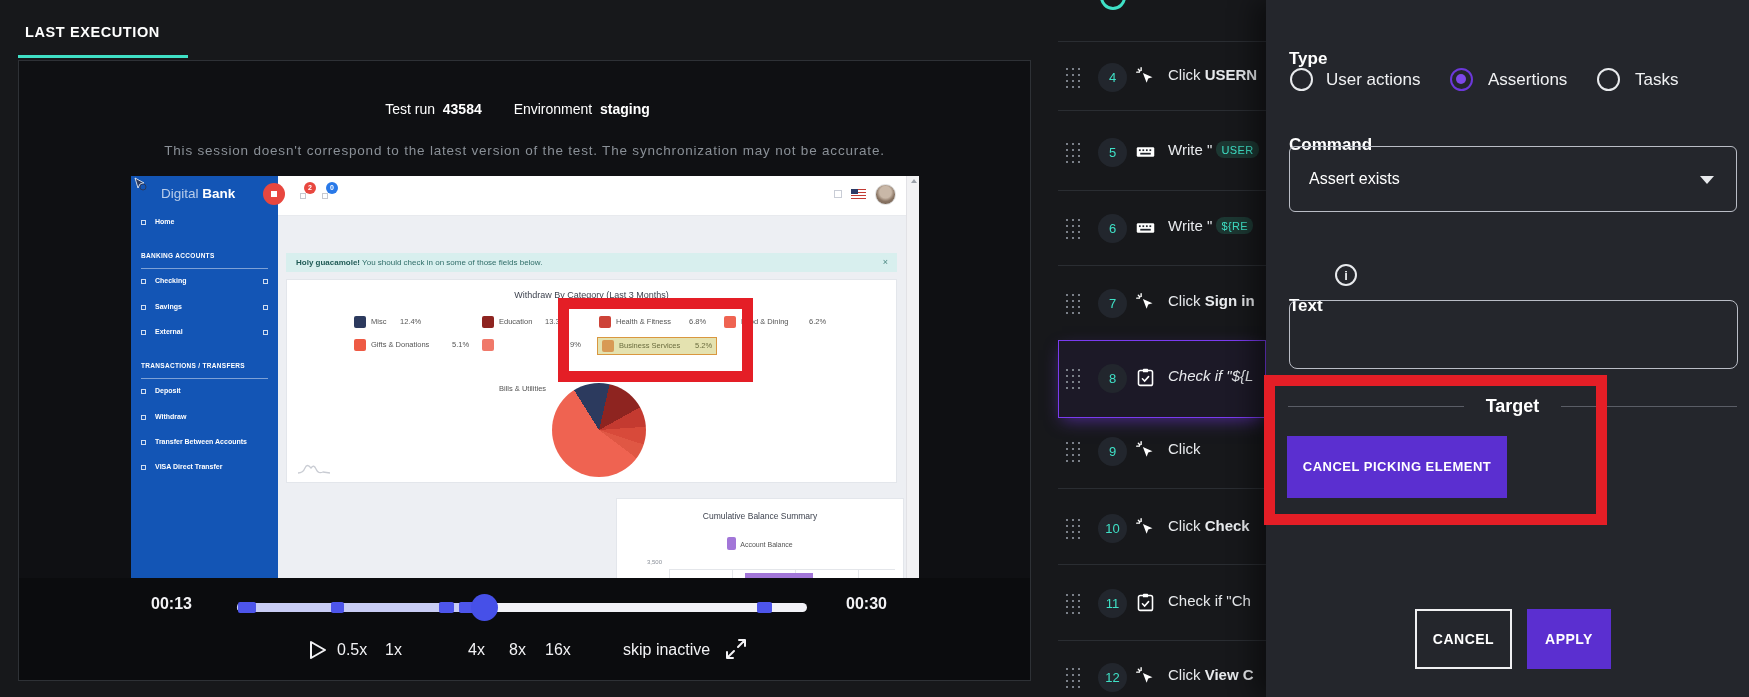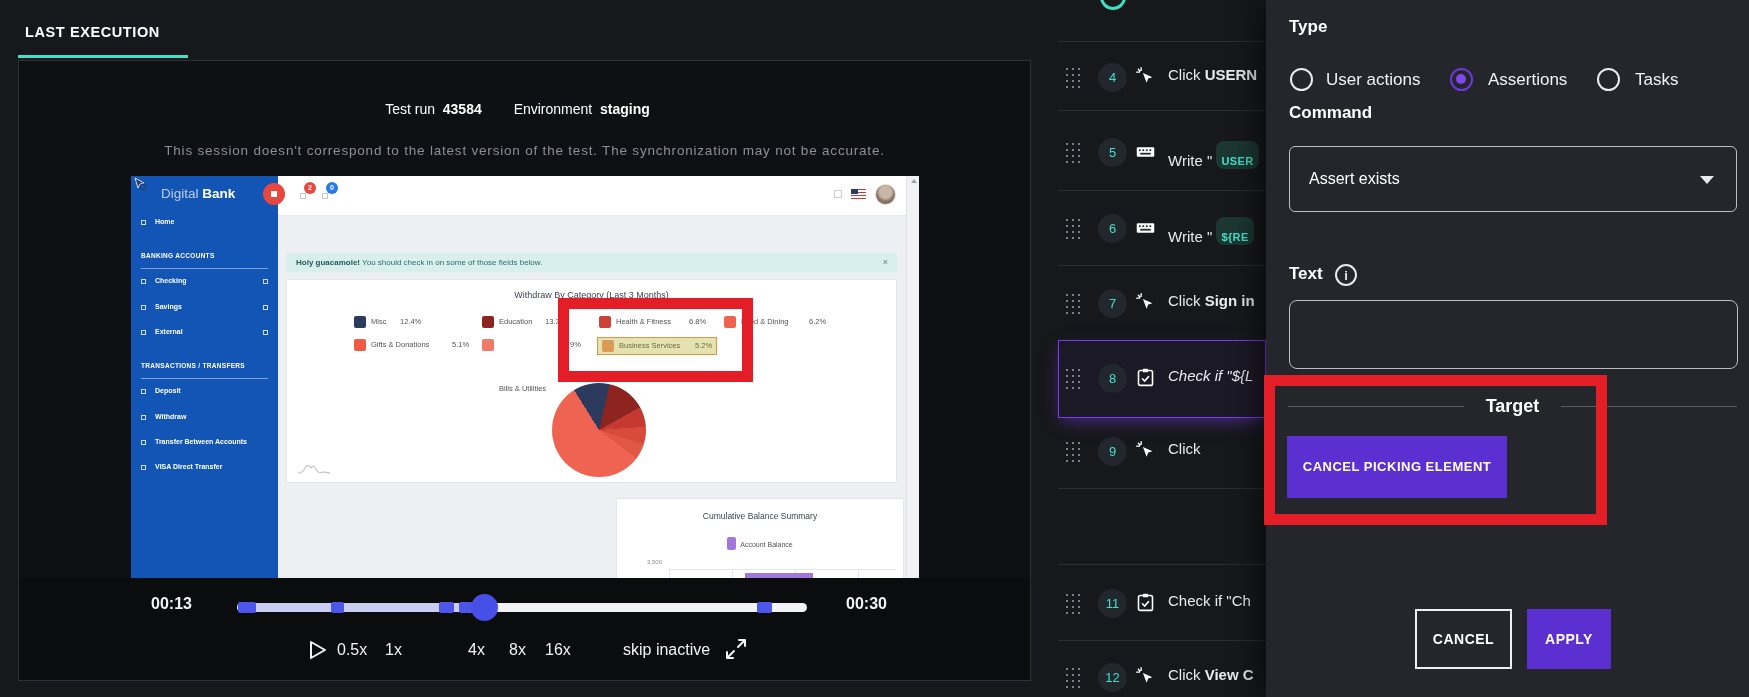--- a/index.html
+++ b/index.html
@@ -92,27 +92,27 @@
   .chevron-top { left:69px; top:-16px; width:26px; height:26px; border:3px solid #3fe0c6; border-radius:50%; }
   .step-div { left:27px; width:208px; height:1px; background:#2a2d32; }
   .step-row { left:0; width:235px; height:44px; white-space:nowrap; overflow:hidden; }
   .grip { left:33px; top:11px; width:17px; height:23px;
     background-image:radial-gradient(circle, #7a7f88 1.2px, transparent 1.5px); background-size:6px 6px; }
   .stepnum { left:67px; top:8px; width:29px; height:29px; border-radius:50%; background:#22262d; color:#3fe0c6; font-size:13px; text-align:center; line-height:29px; }
   .stepicon { left:104px; top:11px; width:21px; height:21px; }
   .steptext { left:137px; top:11px; color:#e8eaed; font-size:15px; font-weight:300; }
   .steptext b { font-weight:bold; }
   .steptext .it { font-style:italic; }
-  .code-badge { display:inline-block; background:#1c3732; color:#3fe0c6; font-size:11px; font-weight:bold; padding:14px 5px 2px 5px; border-radius:8px; vertical-align:1px; letter-spacing:.4px; }
+  .code-badge { display:inline-block; background:#1c3732; color:#3fe0c6; font-size:11px; font-weight:normal; padding:3px 5px 2px 5px; border-radius:8px; vertical-align:1px; letter-spacing:.4px; }
   .sel-row { left:27px; top:340px; width:208px; height:78px; border:1px solid #7a3bf0; background:rgba(122,59,240,.06);
     box-shadow:0 6px 16px -4px rgba(122,59,240,.55); }
 
   
   .rpanel { left:1266px; top:0; width:483px; height:697px; background:#24262c; box-shadow:-12px 0 24px rgba(0,0,0,.45); }
-  .rp-h { color:#fff; font-size:17px; font-weight:bold; }
+  .rp-h { color:#fff; font-size:17px; font-weight:bold;margin-top:32px; }
   .radio { width:23px; height:23px; border-radius:50%; border:2.5px solid #e8eaed; }
   .radio.on { border-color:#6c38da; }
   .radio.on i { position:absolute; left:4px; top:4px; width:10px; height:10px; border-radius:50%; background:#7e48ea; }
   .radio-lbl { color:#f0f1f3; font-size:17px; }
   .dropdown { left:23px; top:146px; width:448px; height:66px; border:1px solid #babdc6; border-radius:6px; color:#fff; font-size:16px; }
   .dd-val { position:absolute; left:19px; top:23px; }
   .dd-caret { position:absolute; right:22px; top:29px; width:0; height:0; border-left:7px solid transparent; border-right:7px solid transparent; border-top:8px solid #e8eaed; }
   .info-ic { left:69px; top:264px; width:22px; height:22px; border:2px solid #e8eaed; border-radius:50%; color:#e8eaed; font-size:13px; text-align:center; line-height:19px; font-weight:bold; }
   .textarea { left:23px; top:300px; width:449px; height:69px; border:1px solid #babdc6; border-radius:8px; background:transparent; }
   .target-row { left:22px; top:394px; width:449px; height:24px; display:flex; align-items:center; }
@@ -383,20 +383,31 @@
       <svg class="abs stepicon" viewBox="0 0 24 24">
         <g stroke="#fff" stroke-width="1.6" fill="none" stroke-linecap="round">
             <path d="M7 2v3M2 7h3M3.8 3.8l1.8 1.8"></path>
           </g>
         <path d="M9 8l4.3 11 1.8-4.8 4.9-1.4z" fill="#fff"></path>
       </svg>
       <span class="abs steptext"><span>Click</span></span>
     </div>
     <div class="abs step-div" style="top:488px;"></div>
 
+    <div class="abs step-row" style="top:506px;">
+      <div class="abs grip"></div>
+      <div class="abs stepnum">10</div>
+      <svg class="abs stepicon" viewBox="0 0 24 24">
+        <g stroke="#fff" stroke-width="1.6" fill="none" stroke-linecap="round">
+            <path d="M7 2v3M2 7h3M3.8 3.8l1.8 1.8"></path>
+          </g>
+        <path d="M9 8l4.3 11 1.8-4.8 4.9-1.4z" fill="#fff"></path>
+      </svg>
+      <span class="abs steptext"><span>Click</span> <b>Check</b></span>
+    </div>
     <div class="abs step-div" style="top:564px;"></div>
 
     <div class="abs step-row" style="top:581px;">
       <div class="abs grip"></div>
       <div class="abs stepnum">11</div>
       <svg class="abs stepicon" viewBox="0 0 24 24">
         <rect x="4" y="4" width="16" height="17" rx="2" fill="none" stroke="#fff" stroke-width="1.8"></rect>
         <rect x="9" y="2" width="6" height="4" rx="1" fill="#fff"></rect>
         <path d="M8.5 13.5l2.5 2.5 4.5-5" fill="none" stroke="#fff" stroke-width="1.8" stroke-linecap="round"></path>
       </svg>

